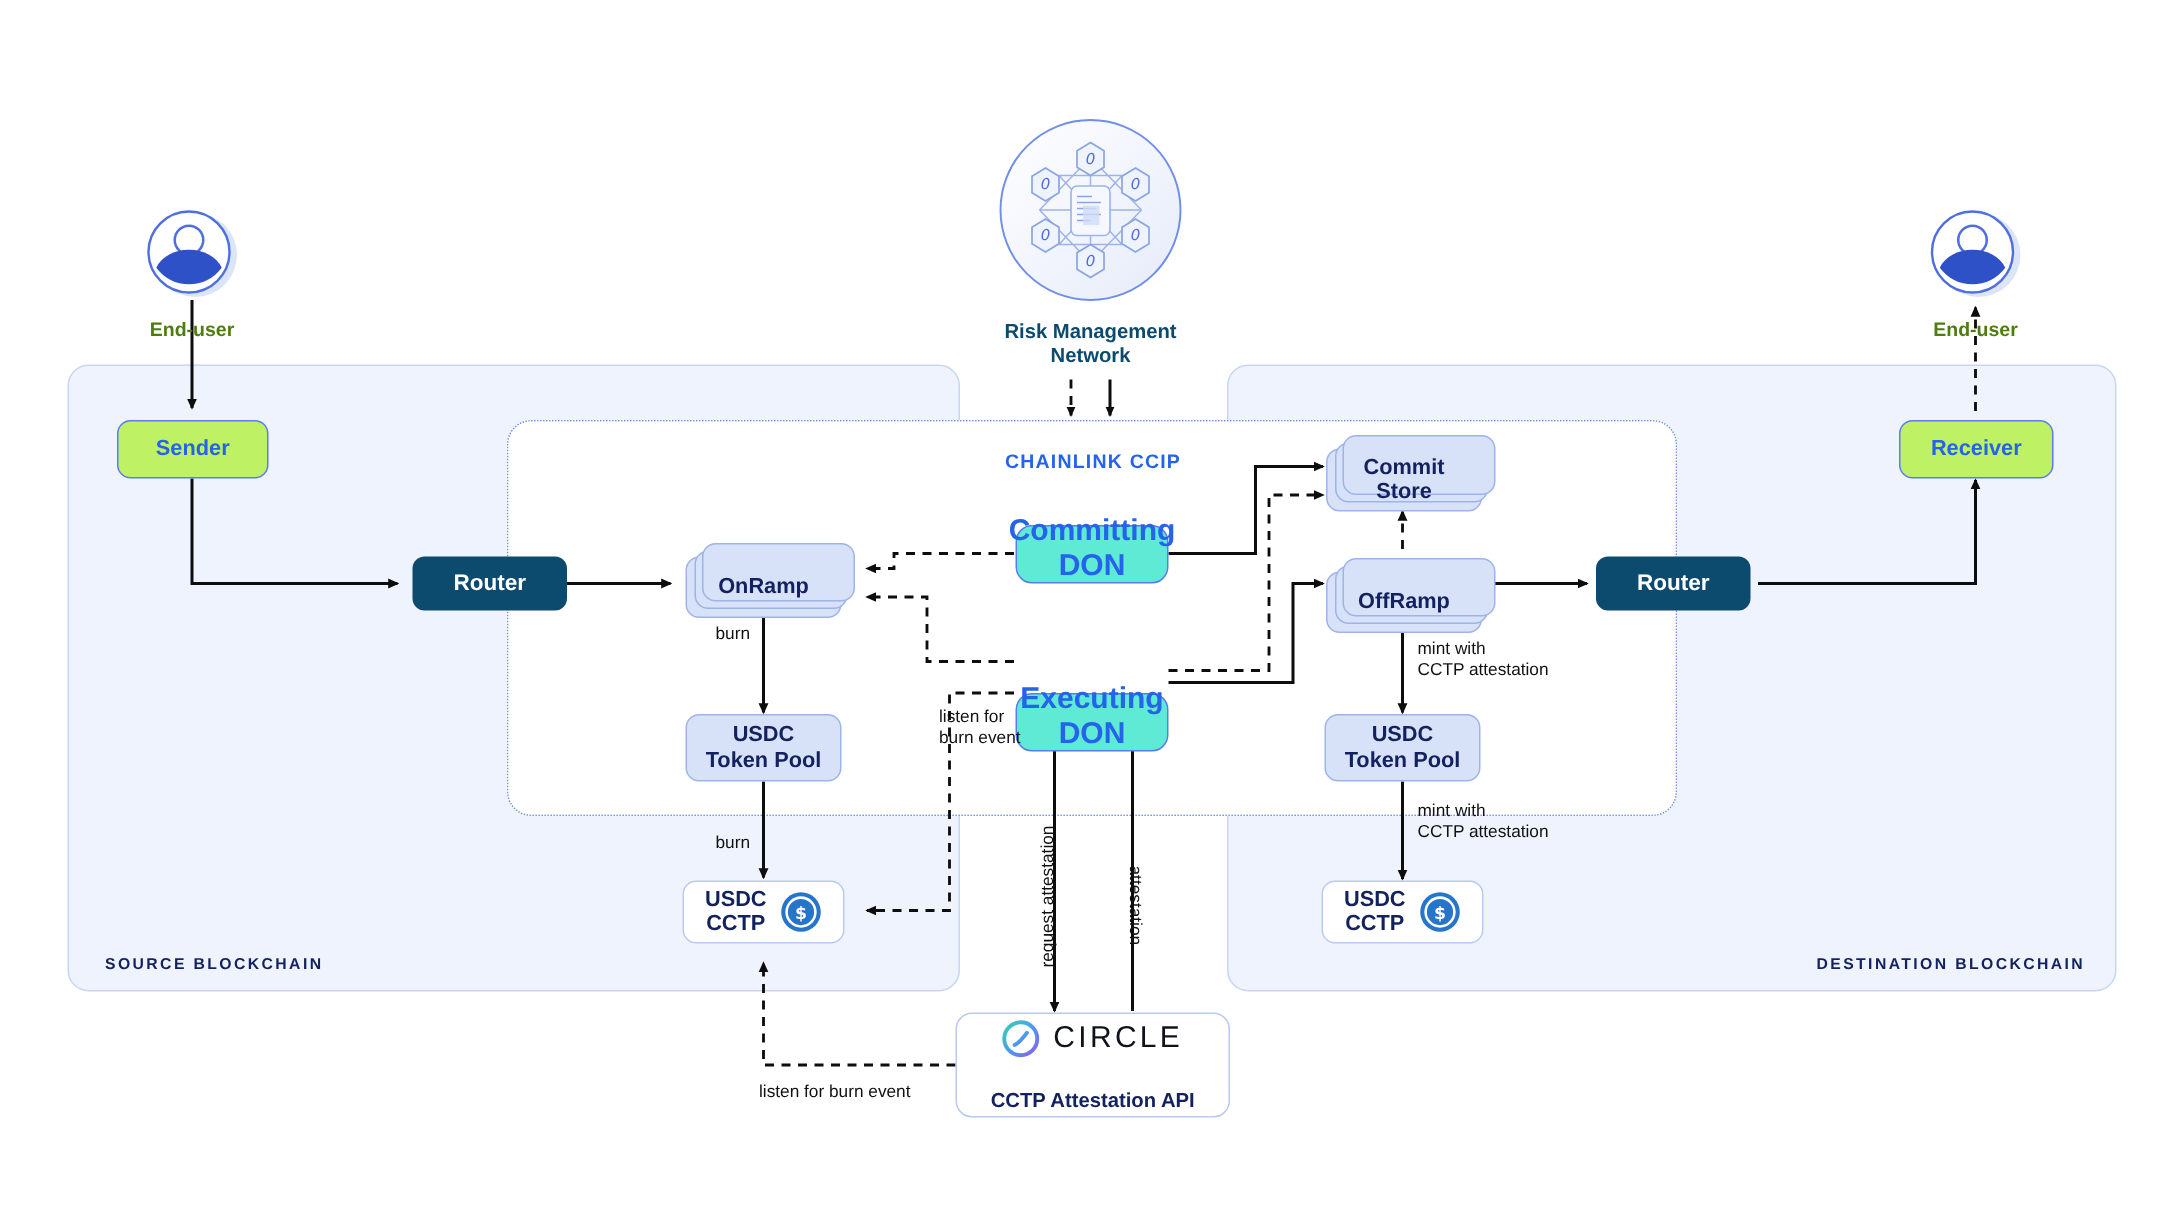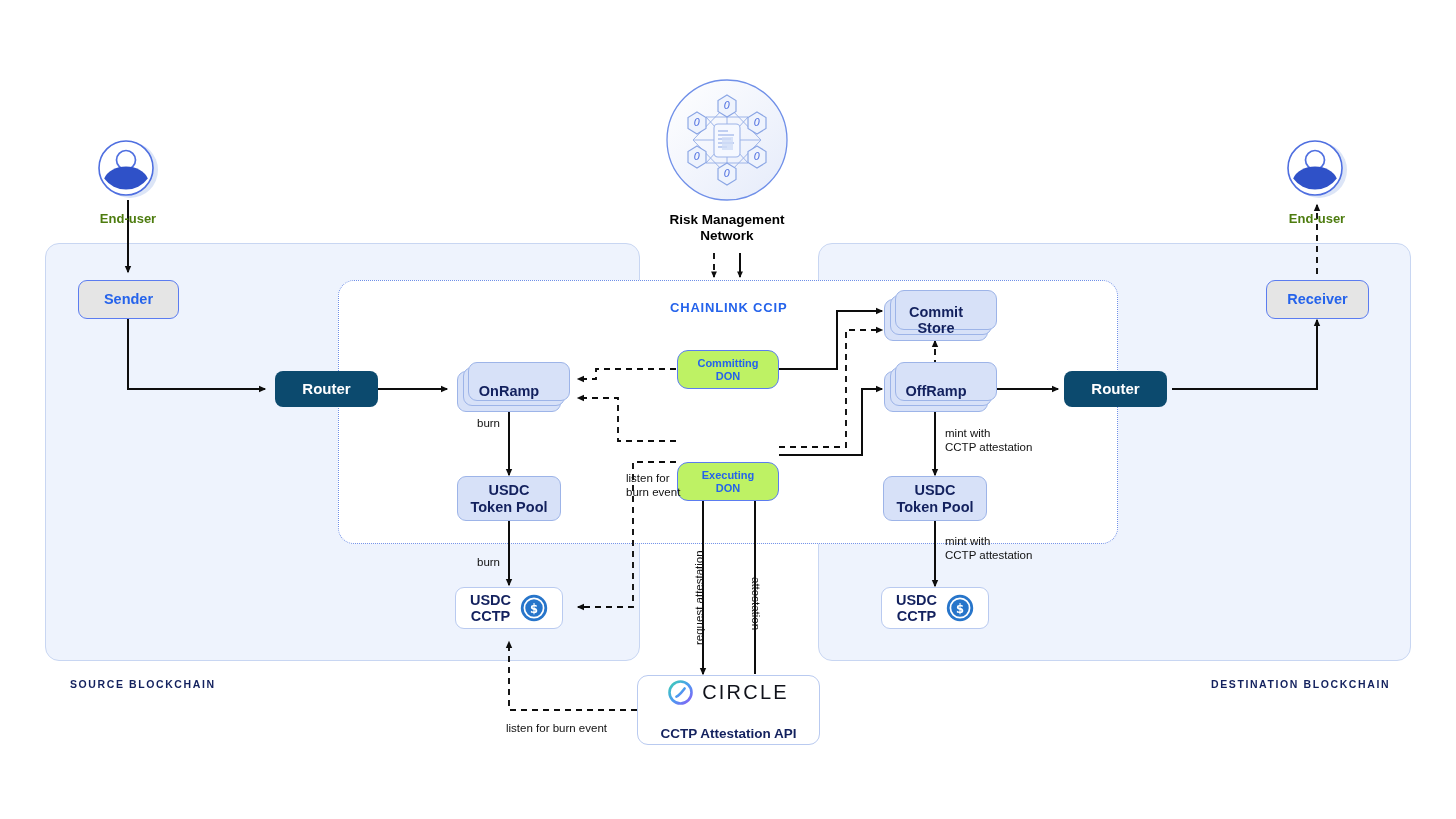--- a/index.html
+++ b/index.html
@@ -4,58 +4,58 @@
 <style>
   html,body{margin:0;padding:0;background:#ffffff;}
   body{width:1456px;height:819px;position:relative;overflow:hidden;
        font-family:"Liberation Sans","DejaVu Sans",sans-serif;}
   #stage{position:absolute;left:0;top:0;width:1456px;height:819px;}
   svg.layer{position:absolute;left:0;top:0;width:1456px;height:819px;pointer-events:none;}
   .node{position:absolute;box-sizing:border-box;display:flex;align-items:center;
         justify-content:center;text-align:center;line-height:1.12;}
 
   
-  .box-white{background:#e5e5e5;border:1.4px solid #5b7cf0;border-radius:9px;
+  .box-white{background:#bef264;border:1.4px solid #5b7cf0;border-radius:9px;
              color:#2563eb;font-weight:700;font-size:14.5px;}
   .box-router{background:#0c4a6e;border-radius:8px;color:#ffffff;
               font-weight:700;font-size:15px;}
   .box-light{background:#d7e1f8;border:1.2px solid #9db4e8;border-radius:9px;
              color:#13215e;font-weight:700;font-size:14.5px;}
-  .box-don{background:#bef264;border:1.5px solid #5b7cf0;border-radius:11px;
-           color:#2563eb;font-weight:700;font-size:11px;}
+  .box-don{background:#5eead4;border:1.5px solid #5b7cf0;border-radius:11px;
+           color:#2563eb;font-weight:700;font-size:20px;align-items:flex-end;}
   .box-usdc{background:#ffffff;border:1.2px solid #b9caf0;border-radius:9px;
             color:#13215e;font-weight:700;font-size:14.5px;}
   .stack::before,.stack::after{content:"";position:absolute;border-radius:9px;
             background:#d7e1f8;border:1.2px solid #9db4e8;z-index:-1;}
   .stack::before{left:5px;top:-5px;right:-5px;bottom:5px;}
   .stack::after{left:10px;top:-10px;right:-10px;bottom:10px;}
   .stack{z-index:1;}
 
   
   .chain-panel{position:absolute;background:#eef3fd;border:1px solid #c8d6f2;
                border-radius:14px;box-sizing:border-box;}
   .chain-label{position:absolute;font-size:10.5px;font-weight:700;
-               letter-spacing:1.6px;color:#13215e;margin-top:41px;}
+               letter-spacing:1.6px;color:#13215e;}
   .ccip-panel{position:absolute;background:#ffffff;border:1.7px dotted #6f8fe8;
               border-radius:16px;box-sizing:border-box;}
   .ccip-label{position:absolute;font-size:13px;font-weight:700;
               letter-spacing:.8px;color:#2563eb;}
 
   
   .ann{position:absolute;font-size:11.5px;color:#111111;line-height:1.18;
        white-space:nowrap;}
   .ann.vert{transform-origin:0 0;}
 
   
   .actor{position:absolute;width:64px;text-align:center;}
   .actor-label{font-size:13px;font-weight:700;color:#4d7c0f;margin-top:5px;}
 
   
   .rmn{position:absolute;width:122px;text-align:center;}
-  .rmn-label{font-size:13.5px;font-weight:700;color:#000000;
+  .rmn-label{font-size:13.5px;font-weight:700;color:#0c4a6e;
              line-height:1.2;margin-top:7px;}
 
   
   .circle-box{position:absolute;background:#ffffff;border:1.3px solid #b9caf0;
               border-radius:11px;box-sizing:border-box;display:flex;
               flex-direction:column;align-items:center;justify-content:center;}
   .circle-row{display:flex;align-items:center;gap:9px;}
   .circle-word{font-size:20px;letter-spacing:2.2px;color:#10121a;font-weight:400;}
   .circle-sub{font-size:13.5px;font-weight:700;color:#13215e;margin-top:21px;}
 
@@ -247,21 +247,21 @@
     </span>
   </div>
 
   <div class="node box-light stack" style="left:884px;top:299px;width:104px;height:42px;">
     <span>
       <span>Commit</span><br>
       <span>Store</span>
     </span>
   </div>
 
-  <div class="node box-light stack" style="left:884px;top:371px;width:104px;height:41px;">
+  <div class="node box-light stack" style="left:884px;top:381px;width:104px;height:41px;">
     <span>OffRamp</span>
   </div>
 
   <div class="node box-light" style="left:883px;top:476px;width:104px;height:45px;">
     <span>
       <span>USDC</span><br>
       <span>Token Pool</span>
     </span>
   </div>
 

